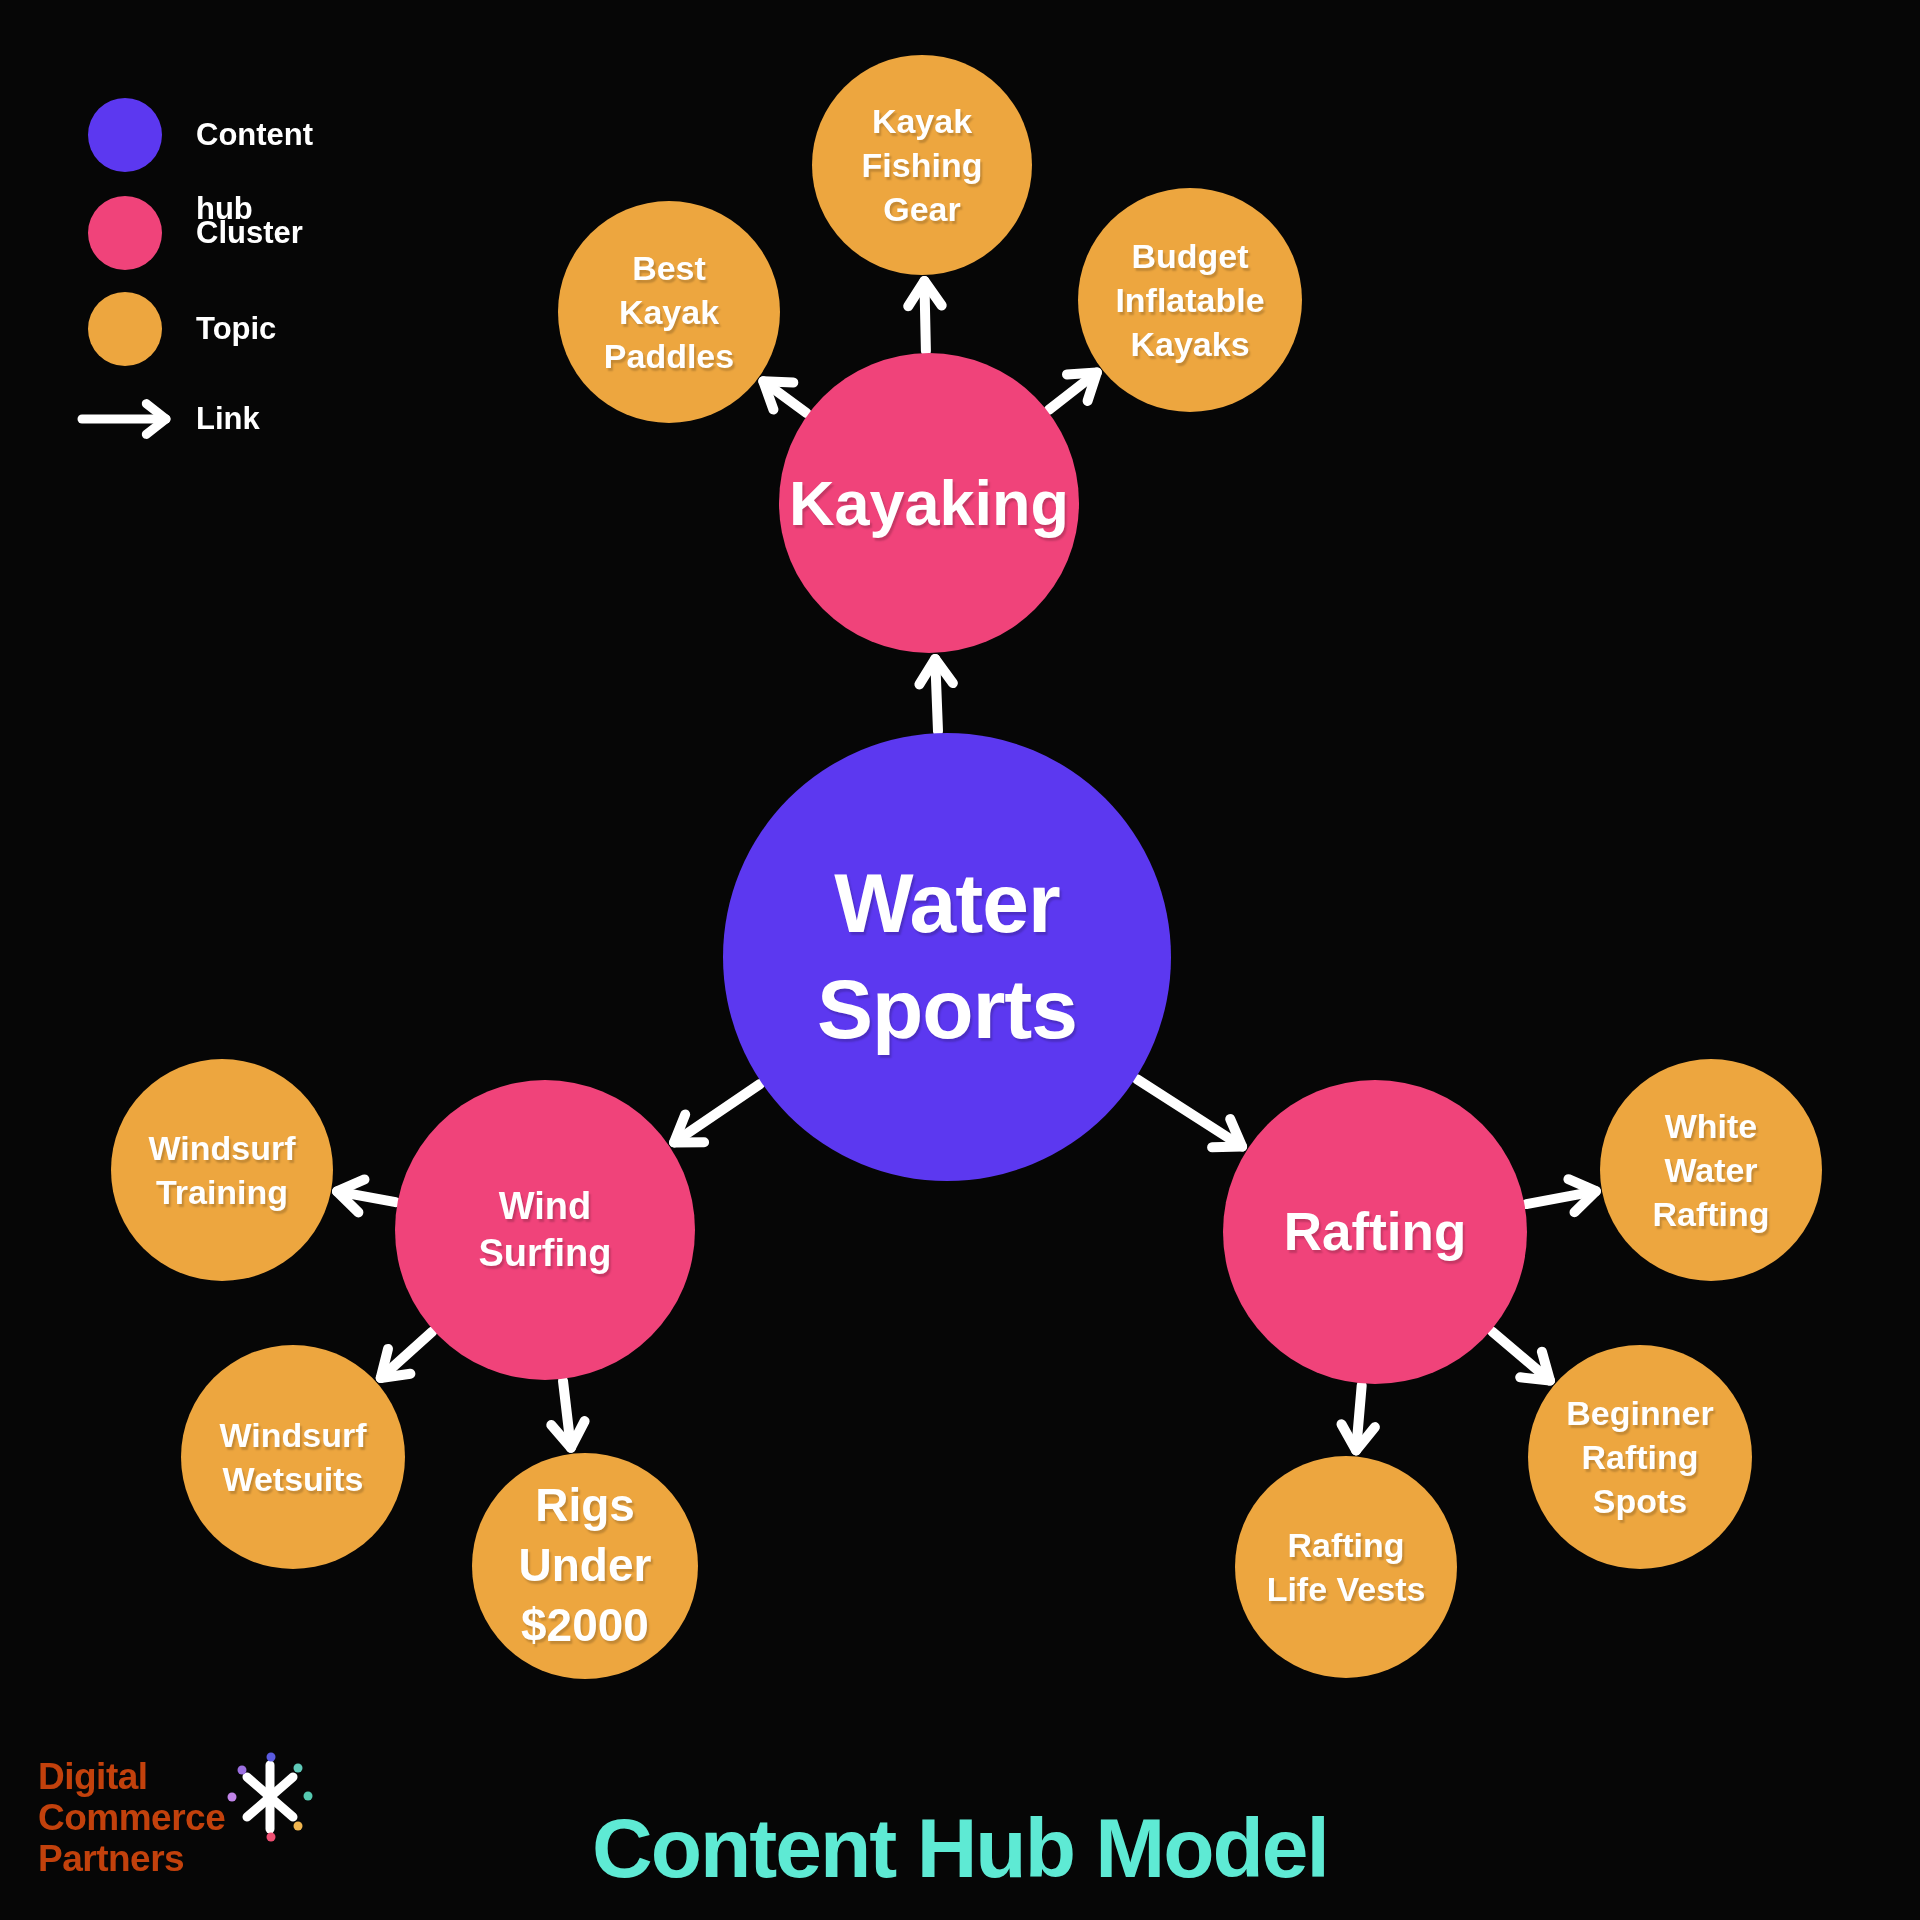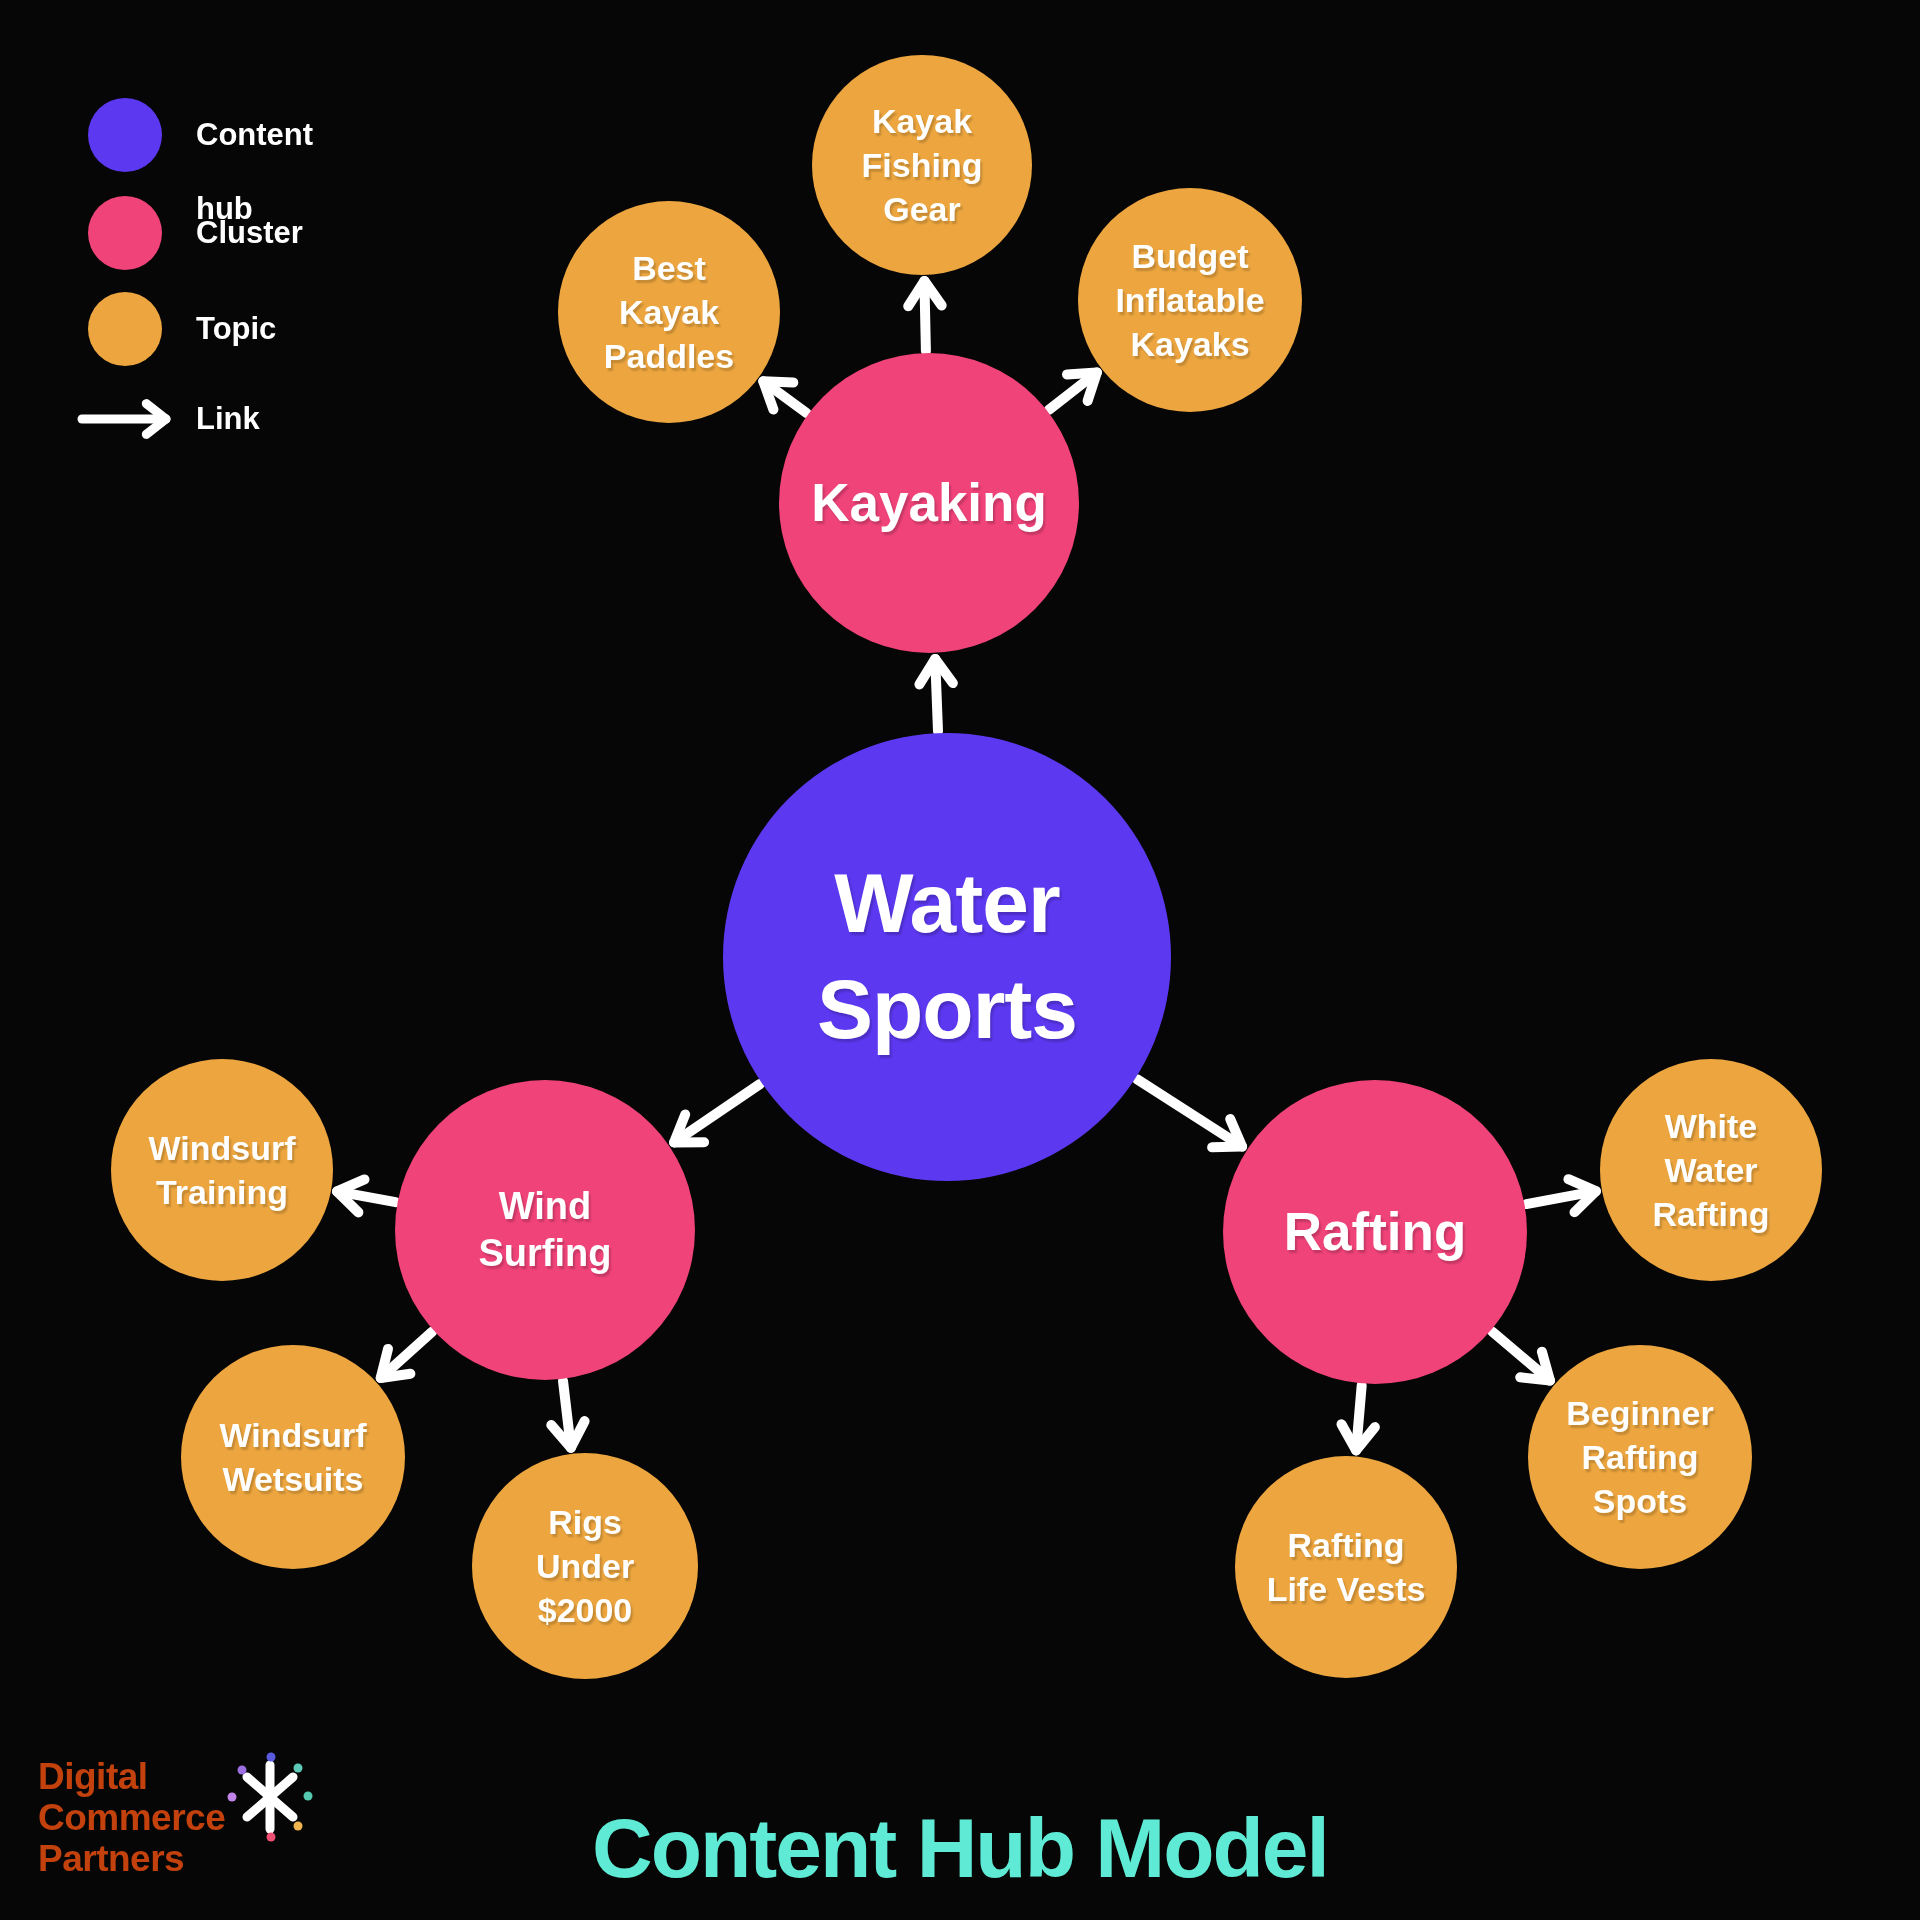--- a/index.html
+++ b/index.html
@@ -96,38 +96,38 @@
       </g>
       <g>
         <line x1="1361.7" y1="1385.4" x2="1356.1" y2="1450.4" stroke="#ffffff" stroke-width="10" stroke-linecap="round" stroke-linejoin="round"></line>
         <polyline points="1374.9,1427.1 1356.1,1450.4 1341.5,1424.2" fill="none" stroke="#ffffff" stroke-width="10" stroke-linecap="round" stroke-linejoin="round"></polyline>
       </g>
     </svg>
 
   <div id="nodes">
       <div class="node hub" style="left: 723px; top: 733px; height: 448px; width: 448px; font-size: 84px;">Water
 Sports</div>
-      <div class="node cluster" style="left: 779px; top: 353px; height: 300px; width: 300px; font-size: 53px;">Kayaking</div>
+      <div class="node cluster" style="left: 779px; top: 353px; height: 300px; width: 300px; font-size: 63px;">Kayaking</div>
       <div class="node cluster" style="left: 395px; top: 1080px; height: 300px; width: 300px; font-size: 38px;">Wind
 Surfing</div>
       <div class="node cluster" style="left: 1223px; top: 1080px; height: 304px; width: 304px; font-size: 53px;">Rafting</div>
       <div class="node topic" style="left: 558px; top: 201px; height: 222px; width: 222px; font-size: 34px;">Best
 Kayak
 Paddles</div>
       <div class="node topic" style="left: 812px; top: 55px; height: 220px; width: 220px; font-size: 34px;">Kayak
 Fishing
 Gear</div>
       <div class="node topic" style="left: 1078px; top: 188px; height: 224px; width: 224px; font-size: 34px;">Budget
 Inflatable
 Kayaks</div>
       <div class="node topic" style="left: 111px; top: 1059px; height: 222px; width: 222px; font-size: 34px;">Windsurf
 Training</div>
       <div class="node topic" style="left: 181px; top: 1345px; height: 224px; width: 224px; font-size: 34px;">Windsurf
 Wetsuits</div>
-      <div class="node topic" style="left: 472px; top: 1453px; height: 226px; width: 226px; font-size: 34px;">Rigs
+      <div class="node topic" style="left: 472px; top: 1453px; height: 226px; width: 226px; font-size: 46px;">Rigs
 Under
 $2000</div>
       <div class="node topic" style="left: 1600px; top: 1059px; height: 222px; width: 222px; font-size: 34px;">White
 Water
 Rafting</div>
       <div class="node topic" style="left: 1528px; top: 1345px; height: 224px; width: 224px; font-size: 34px;">Beginner
 Rafting
 Spots</div>
       <div class="node topic" style="left: 1235px; top: 1456px; height: 222px; width: 222px; font-size: 34px;">Rafting
 Life Vests</div>

